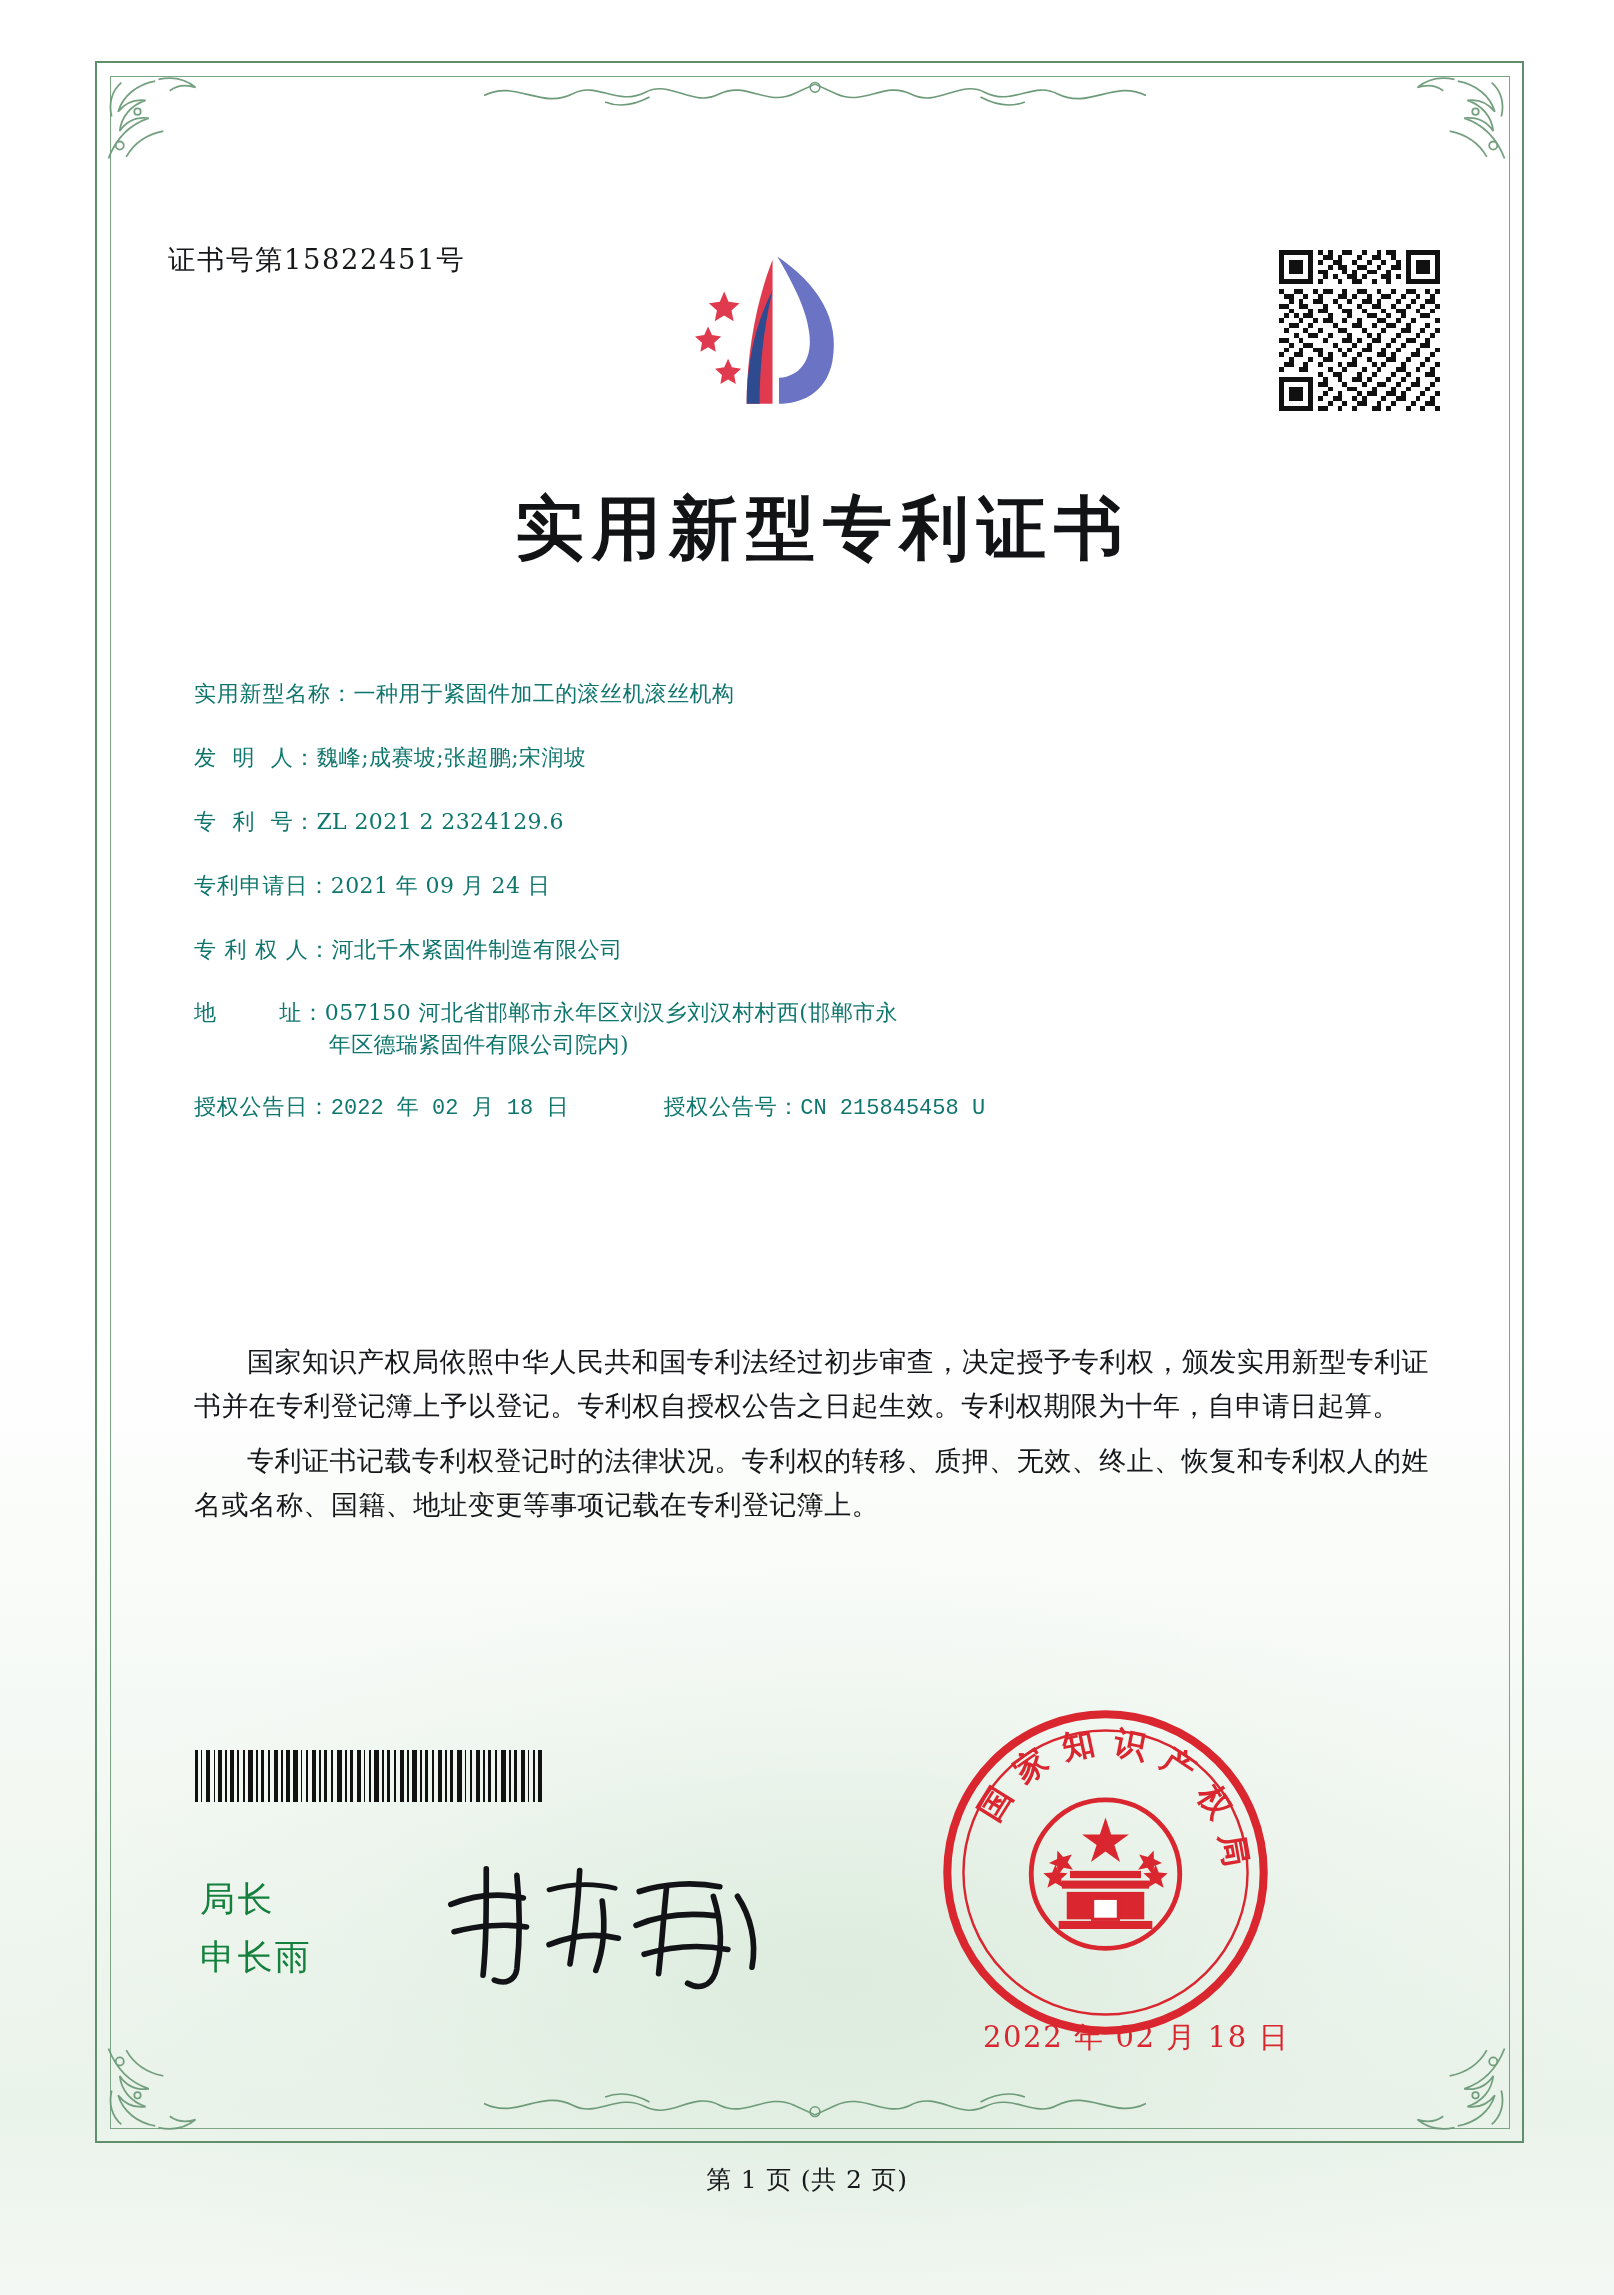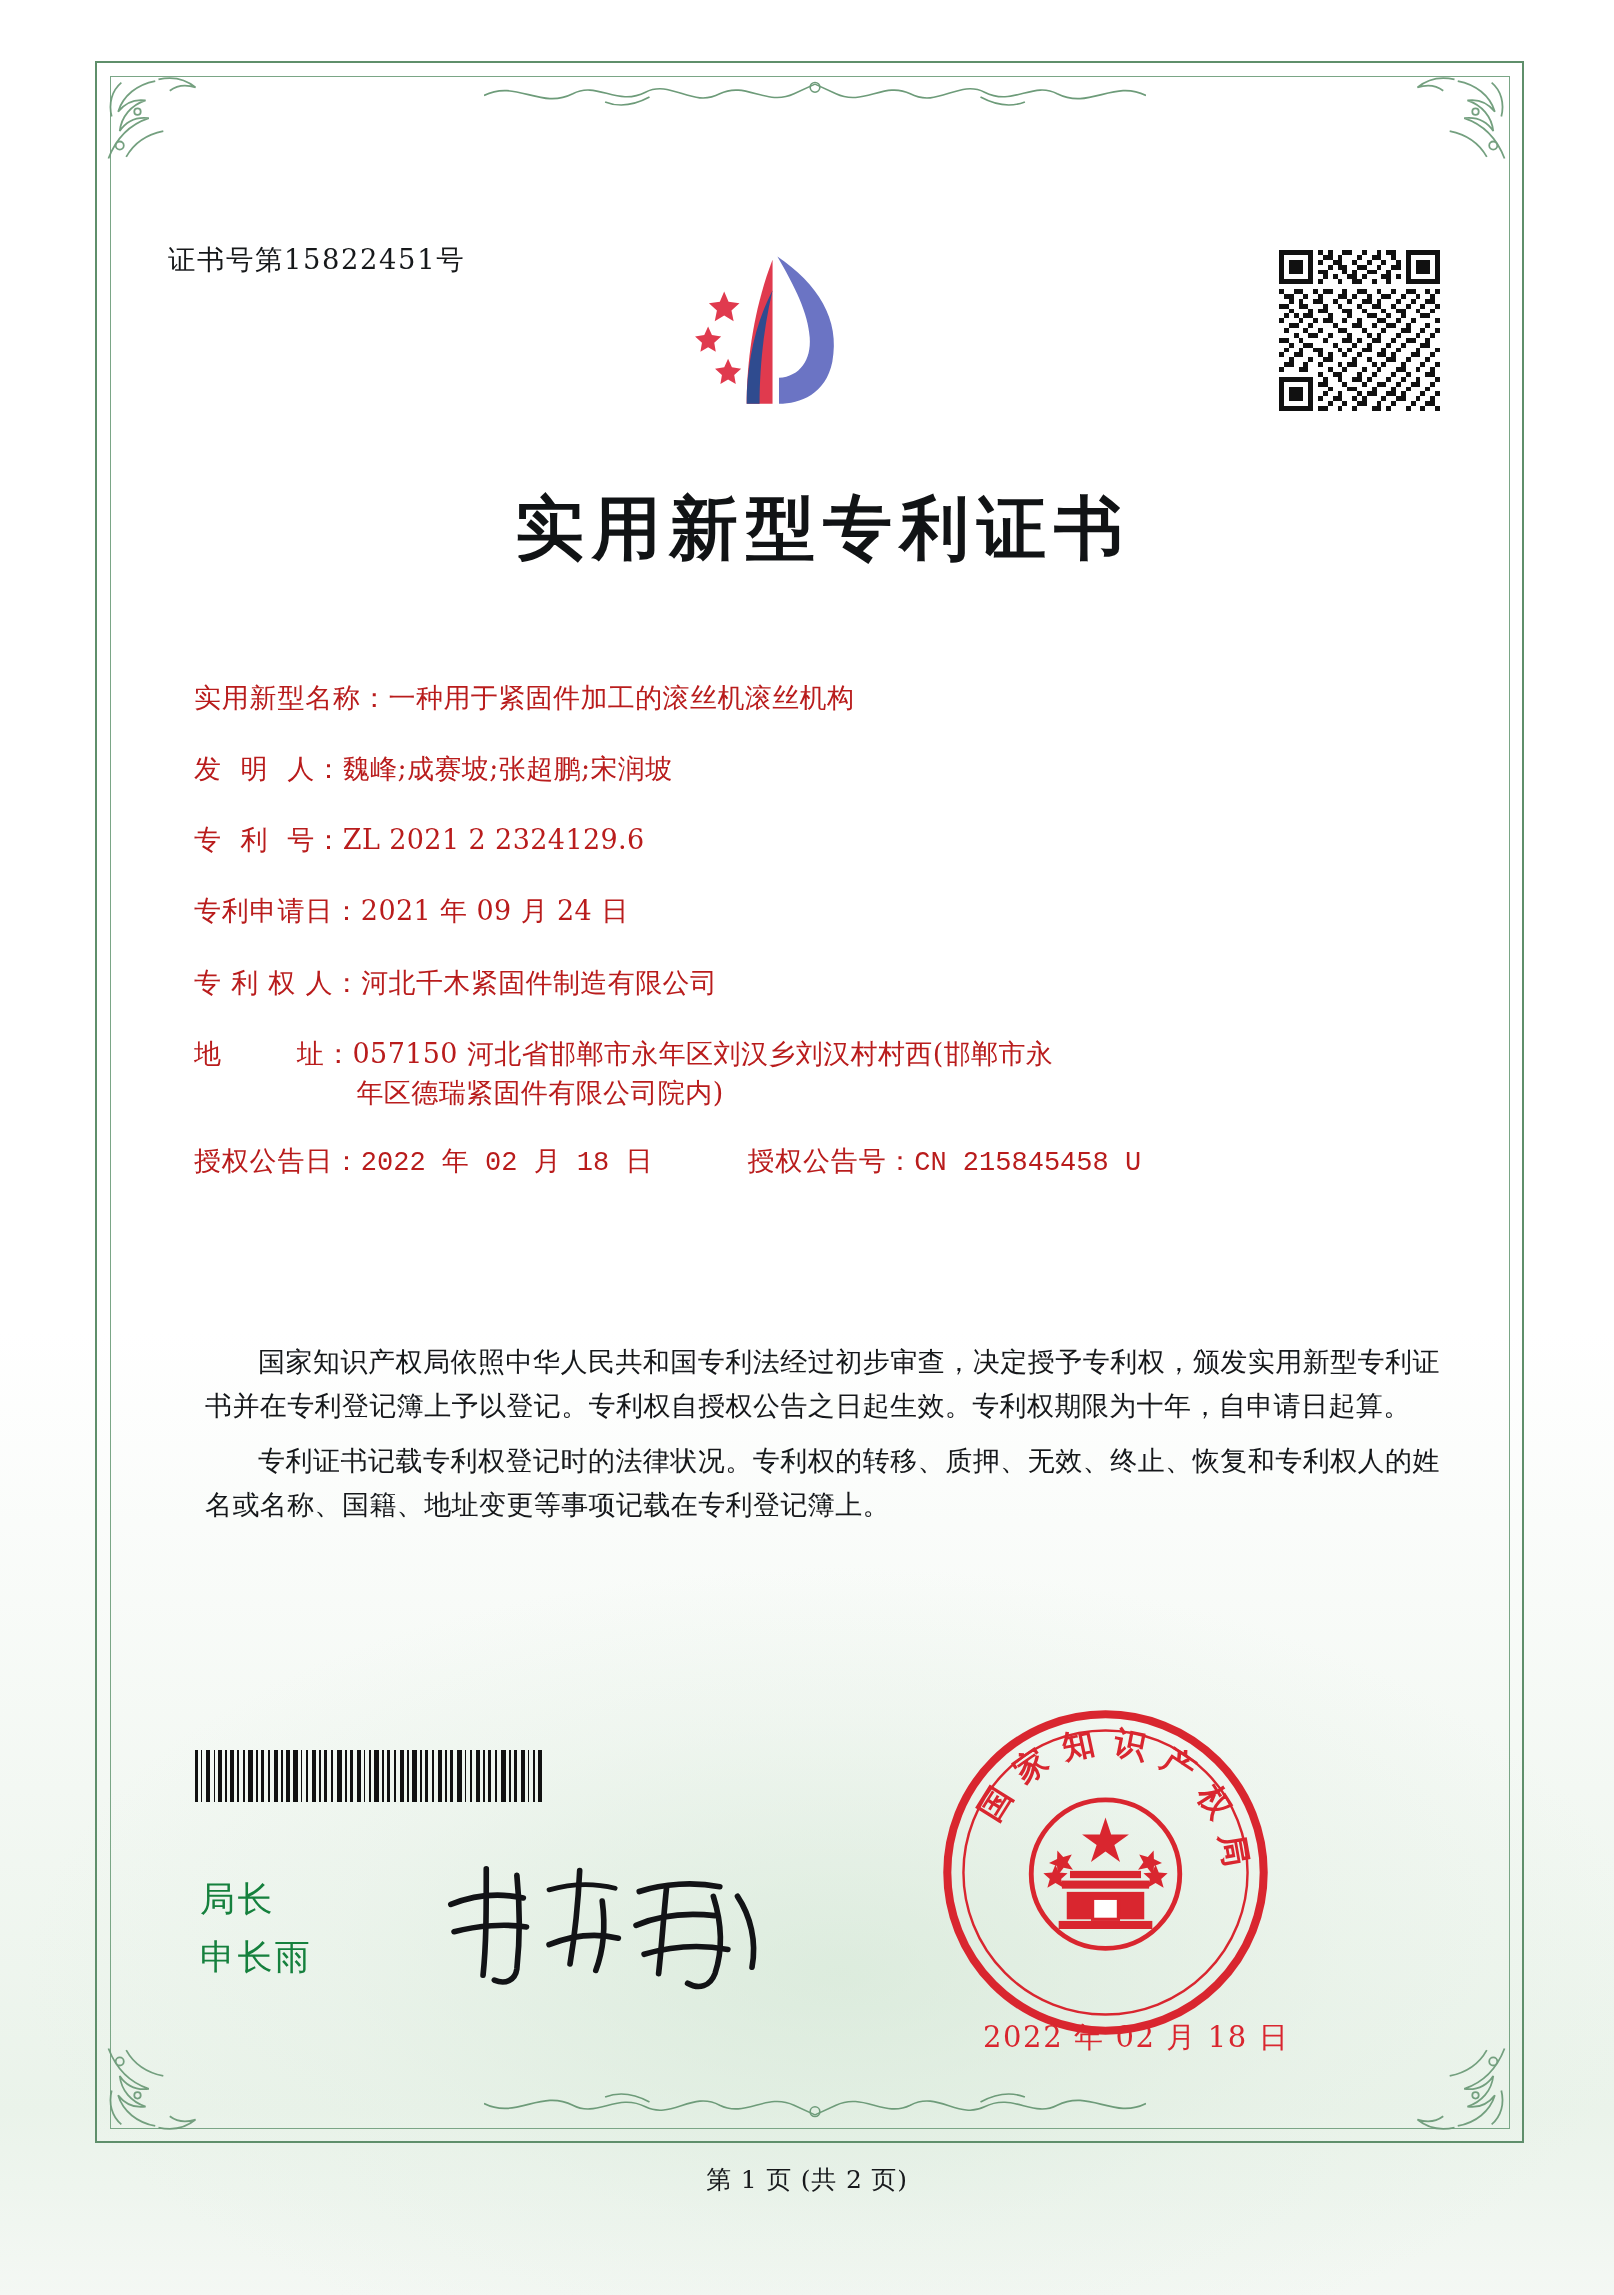--- a/index.html
+++ b/index.html
@@ -107,22 +107,22 @@
     color: #111315;
     font-family: "DejaVu Serif", "Liberation Serif", serif;
     padding-left: 32px;
   }
 
   
   .fields {
     position: absolute;
     left: 194px; top: 678px;
     width: 1227px;
-    color: #b91c1c;
-    font-size: 27px;
+    color: #0f766e;
+    font-size: 22px;
     font-family: "DejaVu Serif", "Liberation Serif", serif;
   }
   .field-row {
     display: flex;
     align-items: flex-start;
     margin-bottom: 32px;
     line-height: 1.45;
   }
   .field-label {
     flex: 0 0 auto;
@@ -146,21 +146,21 @@
   }
   .row-split .seg {
     display: flex;
     align-items: flex-start;
   }
   .row-split .seg.second { margin-left: 95px; }
 
   
   .paragraphs {
     position: absolute;
-    left: 205px; top: 1340px;
+    left: 194px; top: 1340px;
     width: 1235px;
     font-size: 27px;
     line-height: 1.62;
     color: #15171a;
     letter-spacing: 0.4px;
     font-family: "DejaVu Serif", "Liberation Serif", serif;
   }
   .paragraphs p {
     margin: 0 0 11.3px 0;
     text-indent: 53px;

